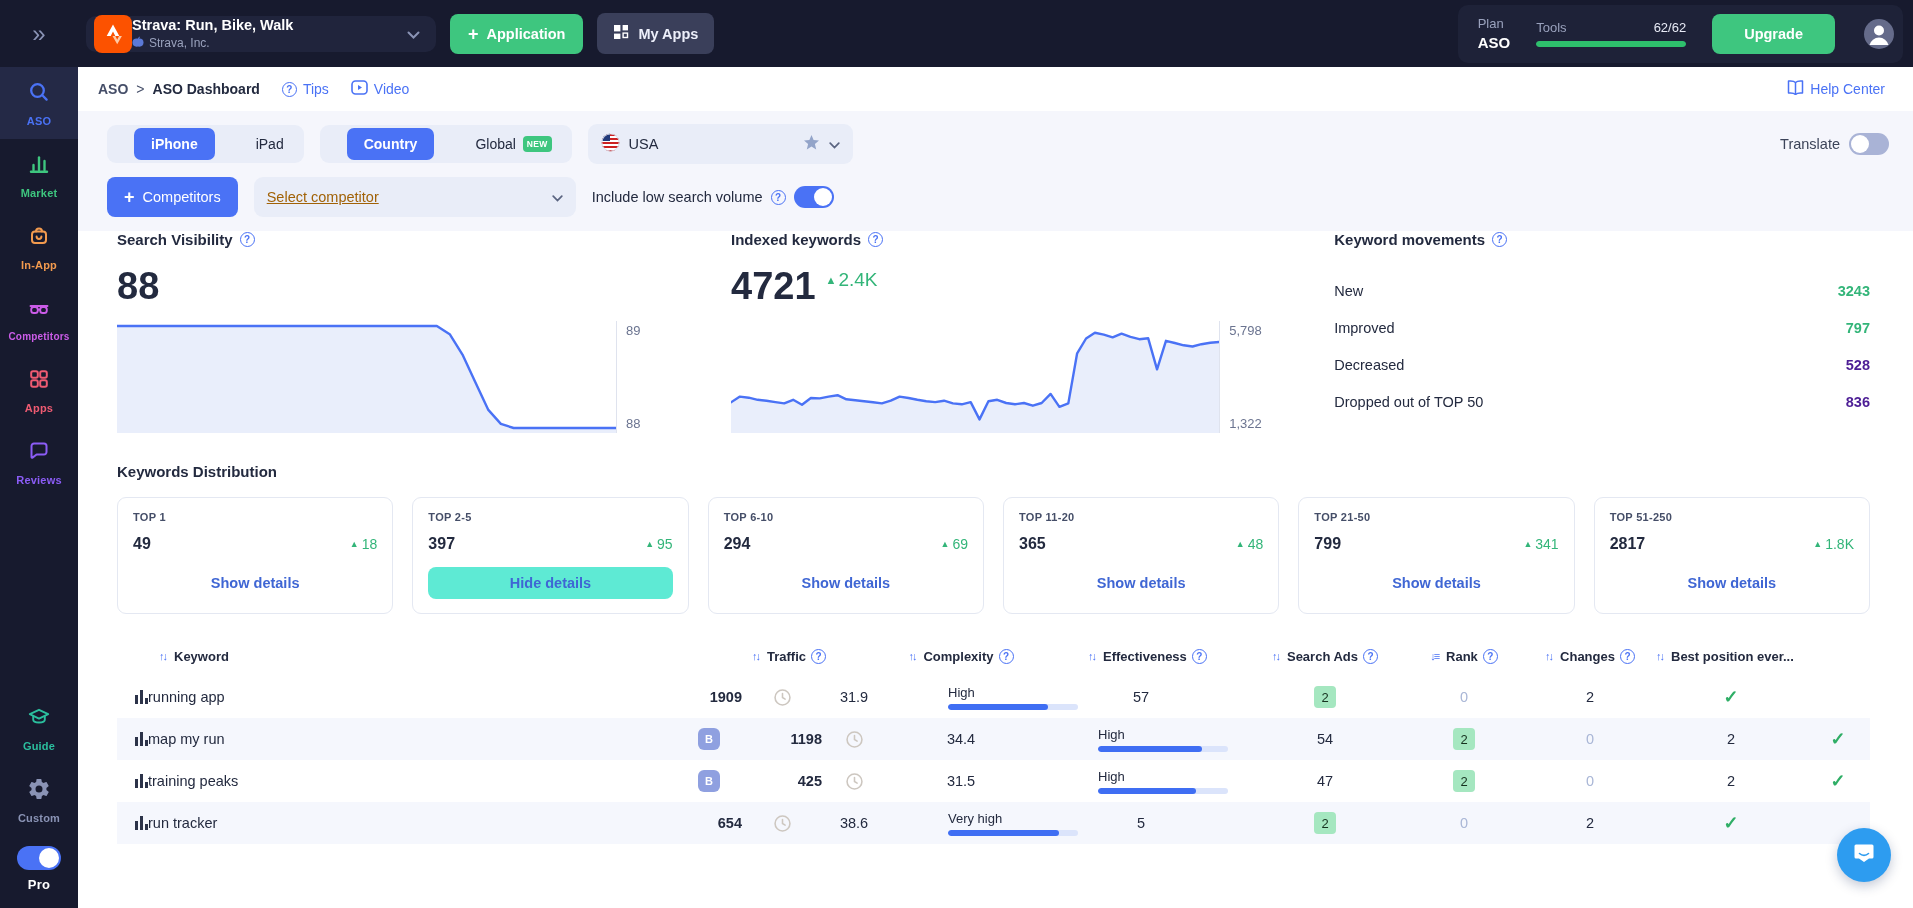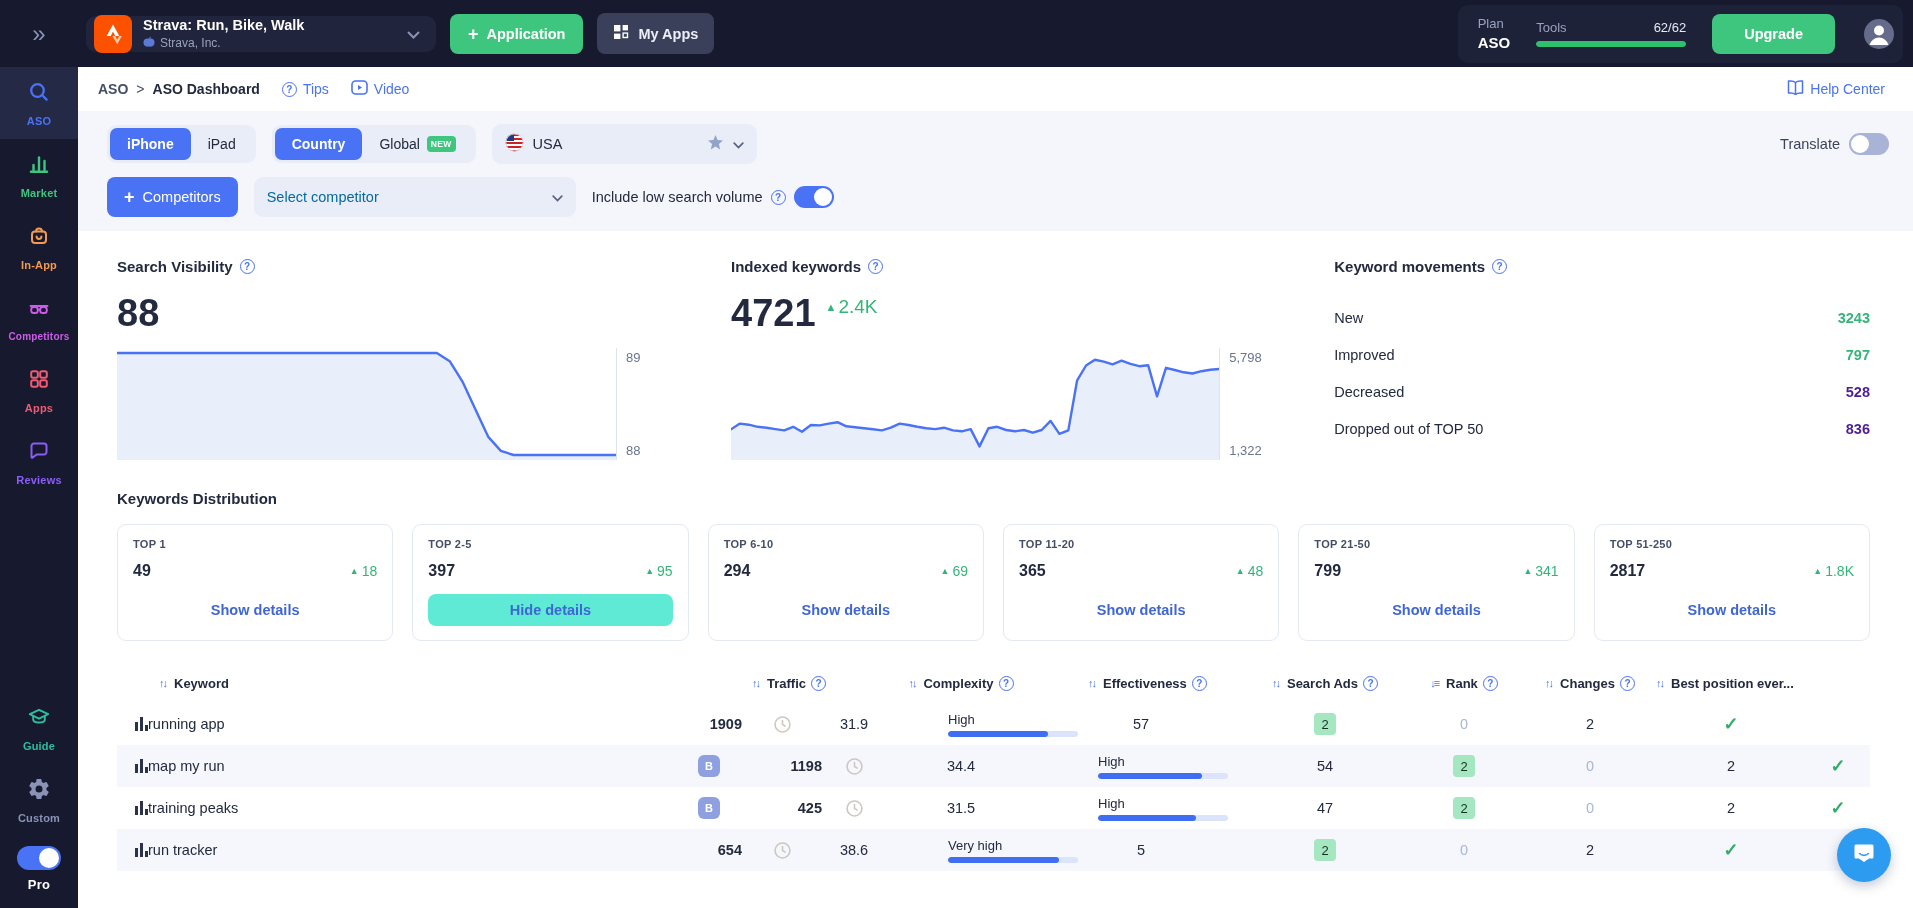--- a/index.html
+++ b/index.html
@@ -20,21 +20,21 @@
   .toggle .knob { position:absolute; top:2px; background:#fff; border-radius:50%; }
   .pro-toggle { width:44px; height:24px; background:#4a72f5; }
   .pro-toggle .knob { width:20px; height:20px; right:2px; }
 
   
   .main { flex:1; display:flex; flex-direction:column; min-width:0; }
 
   
   .topbar { height:67px; background:#171a2e; display:flex; align-items:center; padding:0 10px 0 8px; gap:14px; }
   .app-selector { background:#20243c; border-radius:10px; height:36px; display:flex; align-items:center;
-    gap:11px; padding:0 16px 0 8px; min-width:350px; cursor:pointer; }
+    padding:0 16px 0 8px; min-width:350px; cursor:pointer; }
   .strava-ic { width:38px; height:38px; border-radius:8px; background:#fc5200; display:flex; align-items:center; justify-content:center; }
   .app-meta { display:flex; flex-direction:column; gap:2px; }
   .app-name { color:#fff; font-size:14.5px; font-weight:bold; }
   .app-dev { color:#9aa2bd; font-size:12px; display:flex; align-items:center; gap:5px; }
   .sel-chev { margin-left:auto; }
   .btn { border:none; border-radius:8px; font-family:inherit; cursor:pointer; font-size:14.5px; font-weight:bold; }
   .btn-green { background:#3ec67f; color:#fff; padding:11px 18px; display:flex; align-items:center; gap:8px; }
   .btn-slate { background:#3a3f5a; color:#eceffa; padding:11px 16px; display:flex; align-items:center; gap:9px; }
   .plus { font-size:18px; font-weight:bold; line-height:1; }
   .topbar-right { margin-left:auto; background:#1e2238; border-radius:10px; height:58px;
@@ -58,42 +58,42 @@
   .blue-link { color:#4a72f5; font-size:14px; display:flex; align-items:center; gap:6px; cursor:pointer; }
   .helpcenter { margin-left:auto; }
   .qicon { width:15px; height:15px; border:1.4px solid #4a72f5; border-radius:50%; display:inline-flex;
     align-items:center; justify-content:center; color:#4a72f5; font-size:10px; font-weight:bold; flex-shrink:0; }
   .qicon::after { content:"?"; }
 
   
   .filterpanel { background:#f5f6fc; padding:13px 24px 14px 29px; display:flex; flex-direction:column; gap:13px; }
   .frow { display:flex; align-items:center; gap:16px; }
   .seg { background:#e9edf8; border-radius:9px; padding:3px; display:flex; align-items:center; }
-  .seg-opt { padding:8px 17px; font-size:14px; color:#232a3f; border-radius:7px; cursor:pointer; display:flex; align-items:center; gap:7px; }
+  .seg-opt { padding:8px 17px; font-size:14px; color:#232a3f; border-radius:7px; cursor:pointer; display:flex; align-items:center; gap:7px;margin-left:24px; }
   .seg-opt.on { background:#4a72f5; color:#fff; font-weight:bold; }
   .newbadge { background:#3ec67f; color:#fff; font-size:8.5px; font-weight:bold; padding:3px 4px; border-radius:4px; letter-spacing:.3px; }
   .select { background:#e9edf8; border-radius:9px; height:40px; display:flex; align-items:center; gap:9px;
     padding:0 13px; font-size:14.5px; cursor:pointer; }
   .country-select { width:265px; }
   .country-select .grow { flex:1; }
   .datefield { background:#e9edf8; border-radius:9px; height:40px; display:flex; align-items:center; gap:10px;
     padding:0 14px; font-size:14.5px; cursor:pointer; }
   .btn-blue { background:#4a72f5; color:#fff; padding:11px 17px; display:flex; align-items:center; gap:8px; font-weight:normal; font-size:14.5px; }
-  .competitor-select { width:322px; color:#0369a1; }
+  .competitor-select { width:322px; color:#a16207;text-decoration:underline; }
   .competitor-select .grow { flex:1; }
   .lowvol { display:flex; align-items:center; gap:8px; font-size:14.5px; color:#232a3f; }
   .sw-on { width:40px; height:22px; background:#4a72f5; }
   .sw-on .knob { width:18px; height:18px; right:2px; }
   .sw-off { width:40px; height:22px; background:#a9b3d6; }
   .sw-off .knob { width:18px; height:18px; left:2px; }
   .translate { margin-left:auto; display:flex; align-items:center; gap:9px; font-size:14.5px; color:#3c4459; }
 
   
   .content { padding:0 43px 0 39px; }
-  .metrics { display:grid; grid-template-columns: 1.02fr 1fr .99fr; gap:62px; margin-top:27px; }
+  .metrics { display:grid; grid-template-columns: 1.02fr 1fr .99fr; gap:62px; }
   .m-title { font-size:15px; font-weight:bold; color:#232a3f; display:flex; align-items:center; gap:7px; }
   .m-value-row { margin-top:19px; display:flex; align-items:flex-start; gap:10px; }
   .m-value { font-size:38px; font-weight:bold; color:#232a3f; line-height:1; }
   .m-delta { color:#33b579; font-size:19px; display:flex; align-items:center; gap:2px; margin-top:2px; }
   .m-delta::before { content:"▲"; font-size:11px; }
   .chart-wrap { display:flex; margin-top:16px; }
   .chart-area { flex:1; border-right:1px solid #dfe3ee; }
   .chart-area svg { width:100%; height:112px; display:block; }
   .axis-labels { width:52px; padding-left:9px; display:flex; flex-direction:column; justify-content:space-between;
     font-size:13px; color:#6b7490; padding-top:2px; padding-bottom:2px; }

